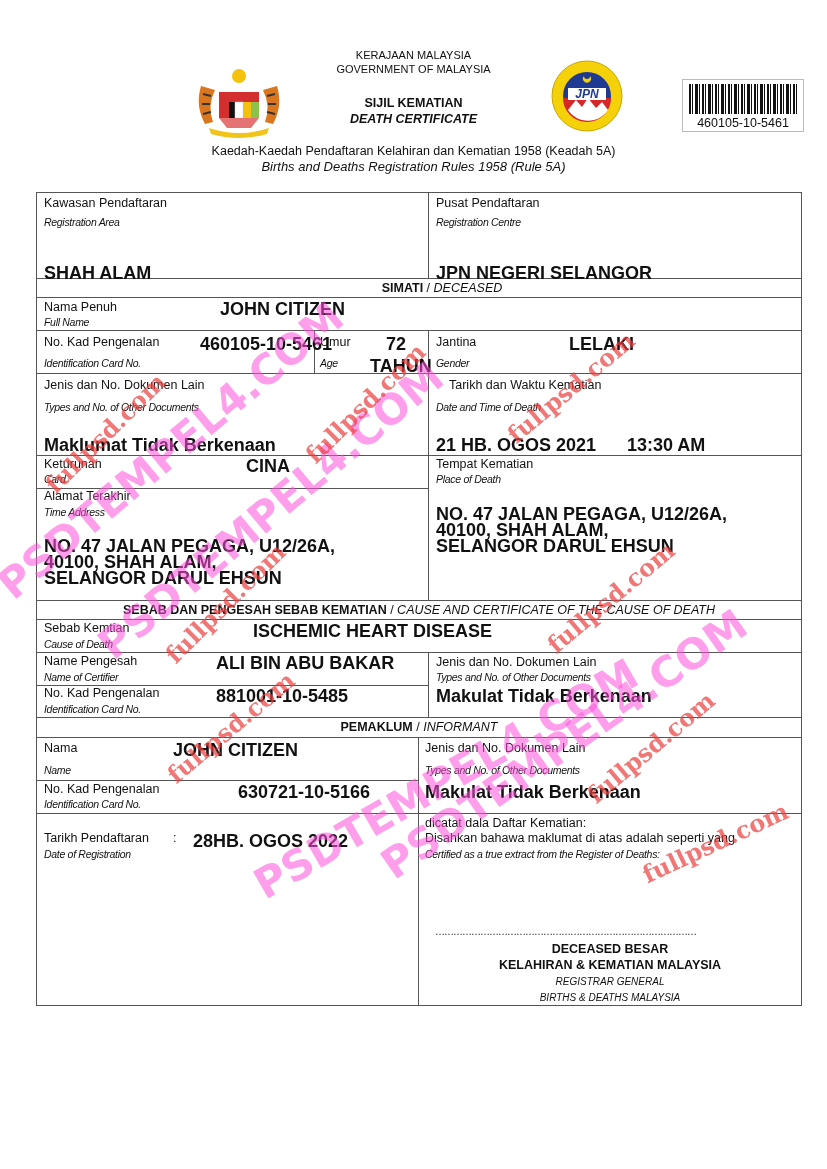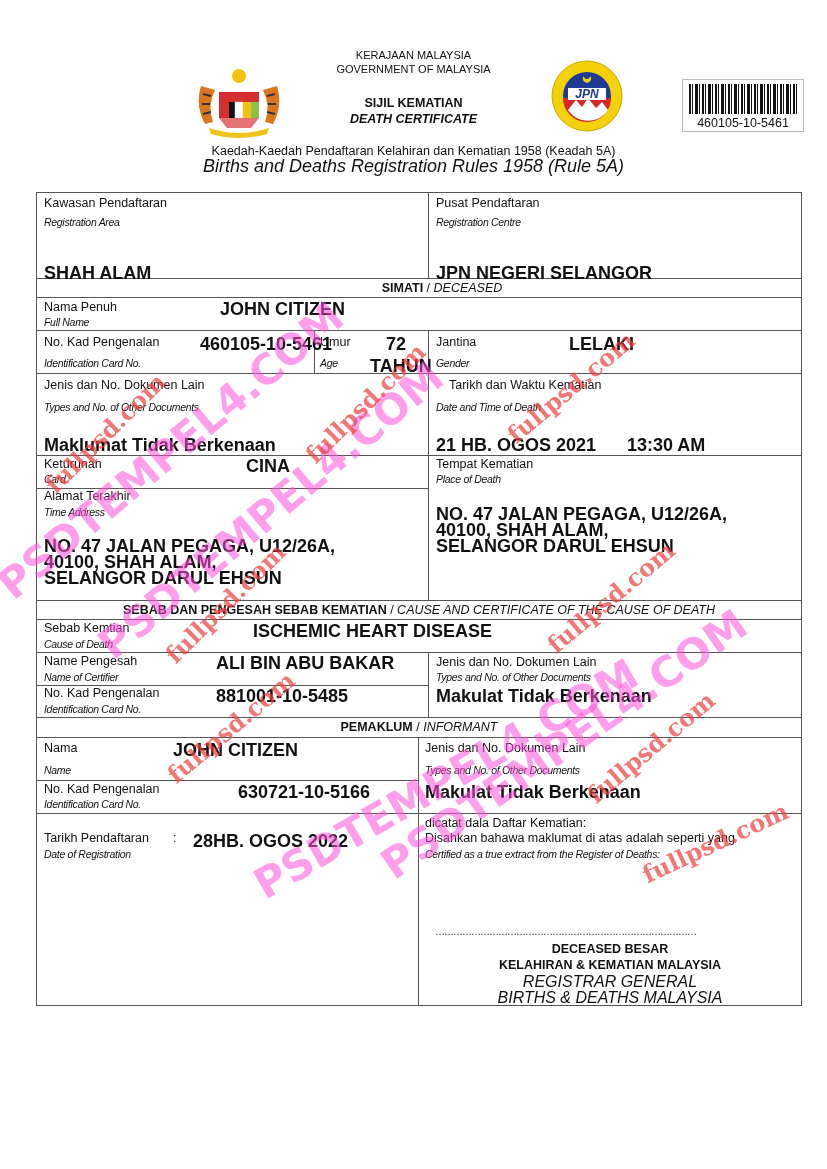--- a/index.html
+++ b/index.html
@@ -22,21 +22,21 @@
   .wm.red { color:rgba(235,60,60,0.7); font-size:24px; font-family:"DejaVu Serif", serif; }
 </style>
 </head>
 <body>
 
 <div class="hdr-line" style="top:49px;">KERAJAAN MALAYSIA</div>
 <div class="hdr-line" style="top:63px;">GOVERNMENT OF MALAYSIA</div>
 <div class="hdr-line b" style="top:97px;font-size:12.5px;">SIJIL KEMATIAN</div>
 <div class="hdr-line b i" style="top:113px;font-size:12.5px;">DEATH CERTIFICATE</div>
 <div class="hdr-line" style="top:145px;font-size:12.5px;">Kaedah-Kaedah Pendaftaran Kelahiran dan Kematian 1958 (Keadah 5A)</div>
-<div class="hdr-line i" style="top:160px;font-size:18px;">Births and Deaths Registration Rules 1958 (Rule 5A)</div>
+<div class="hdr-line i" style="top:160px;font-size:13px;">Births and Deaths Registration Rules 1958 (Rule 5A)</div>
 
 <div class="abs" style="left:193px;top:66px;width:92px;height:72px;">
   <svg width="92" height="72" viewBox="0 0 92 72">
     <circle cx="46" cy="10" r="7" fill="#f4c20d"></circle>
     <path d="M36 14 A10 10 0 0 0 56 14 A8 8 0 0 1 36 14Z" fill="#e8b400"></path>
     <path d="M8 20 Q2 40 12 58 L20 56 Q14 40 22 24Z" fill="#d9761e"></path>
     <path d="M84 20 Q90 40 80 58 L72 56 Q78 40 70 24Z" fill="#d9761e"></path>
     <path d="M10 28 L18 30 M9 38 L17 38 M10 48 L18 46" stroke="#333" stroke-width="2"></path>
     <path d="M82 28 L74 30 M83 38 L75 38 M82 48 L74 46" stroke="#333" stroke-width="2"></path>
     <rect x="26" y="26" width="40" height="10" fill="#d32f2f"></rect>
@@ -185,21 +185,21 @@
 <div class="abs lbl" style="left:425px;top:816px;line-height:15px;">
   <div>dicatat dala Daftar Kematian:</div>
     <div>Disahkan bahawa maklumat di atas adalah seperti yang</div>
 </div>
 <div class="abs sub" style="left:425px;top:848px;">Certified as a true extract from the Register of Deaths:</div>
 <div class="abs" style="left:435px;top:926px;width:350px;overflow:hidden;white-space:nowrap;font-size:10px;letter-spacing:-1px;">……………………………………………………………………………</div>
 <div class="abs b" style="left:418px;top:941px;width:384px;text-align:center;font-size:12.5px;line-height:16px;">
   <div>DECEASED BESAR</div>
     <div>KELAHIRAN &amp; KEMATIAN MALAYSIA</div>
 </div>
-<div class="abs i" style="left:418px;top:974px;width:384px;text-align:center;font-size:16px;line-height:16px;">
+<div class="abs i" style="left:418px;top:974px;width:384px;text-align:center;font-size:10px;line-height:16px;">
   <div>REGISTRAR GENERAL</div>
     <div>BIRTHS &amp; DEATHS MALAYSIA</div>
 </div>
 
 <div class="wm pink" style="left:20px;top:560px;transform:rotate(-40deg);">PSDTEMPEL4.COM</div>
 <div class="wm pink" style="left:120px;top:620px;transform:rotate(-40deg);">PSDTEMPEL4.COM</div>
 <div class="wm pink" style="left:270px;top:860px;transform:rotate(-30deg);">PSDTEMPEL4.COM</div>
 <div class="wm pink" style="left:400px;top:840px;transform:rotate(-35deg);">PSDTEMPEL4.COM</div>
 <div class="wm red" style="left:60px;top:470px;transform:rotate(-45deg);">fullpsd.com</div>
 <div class="wm red" style="left:320px;top:440px;transform:rotate(-45deg);">fullpsd.com</div>

